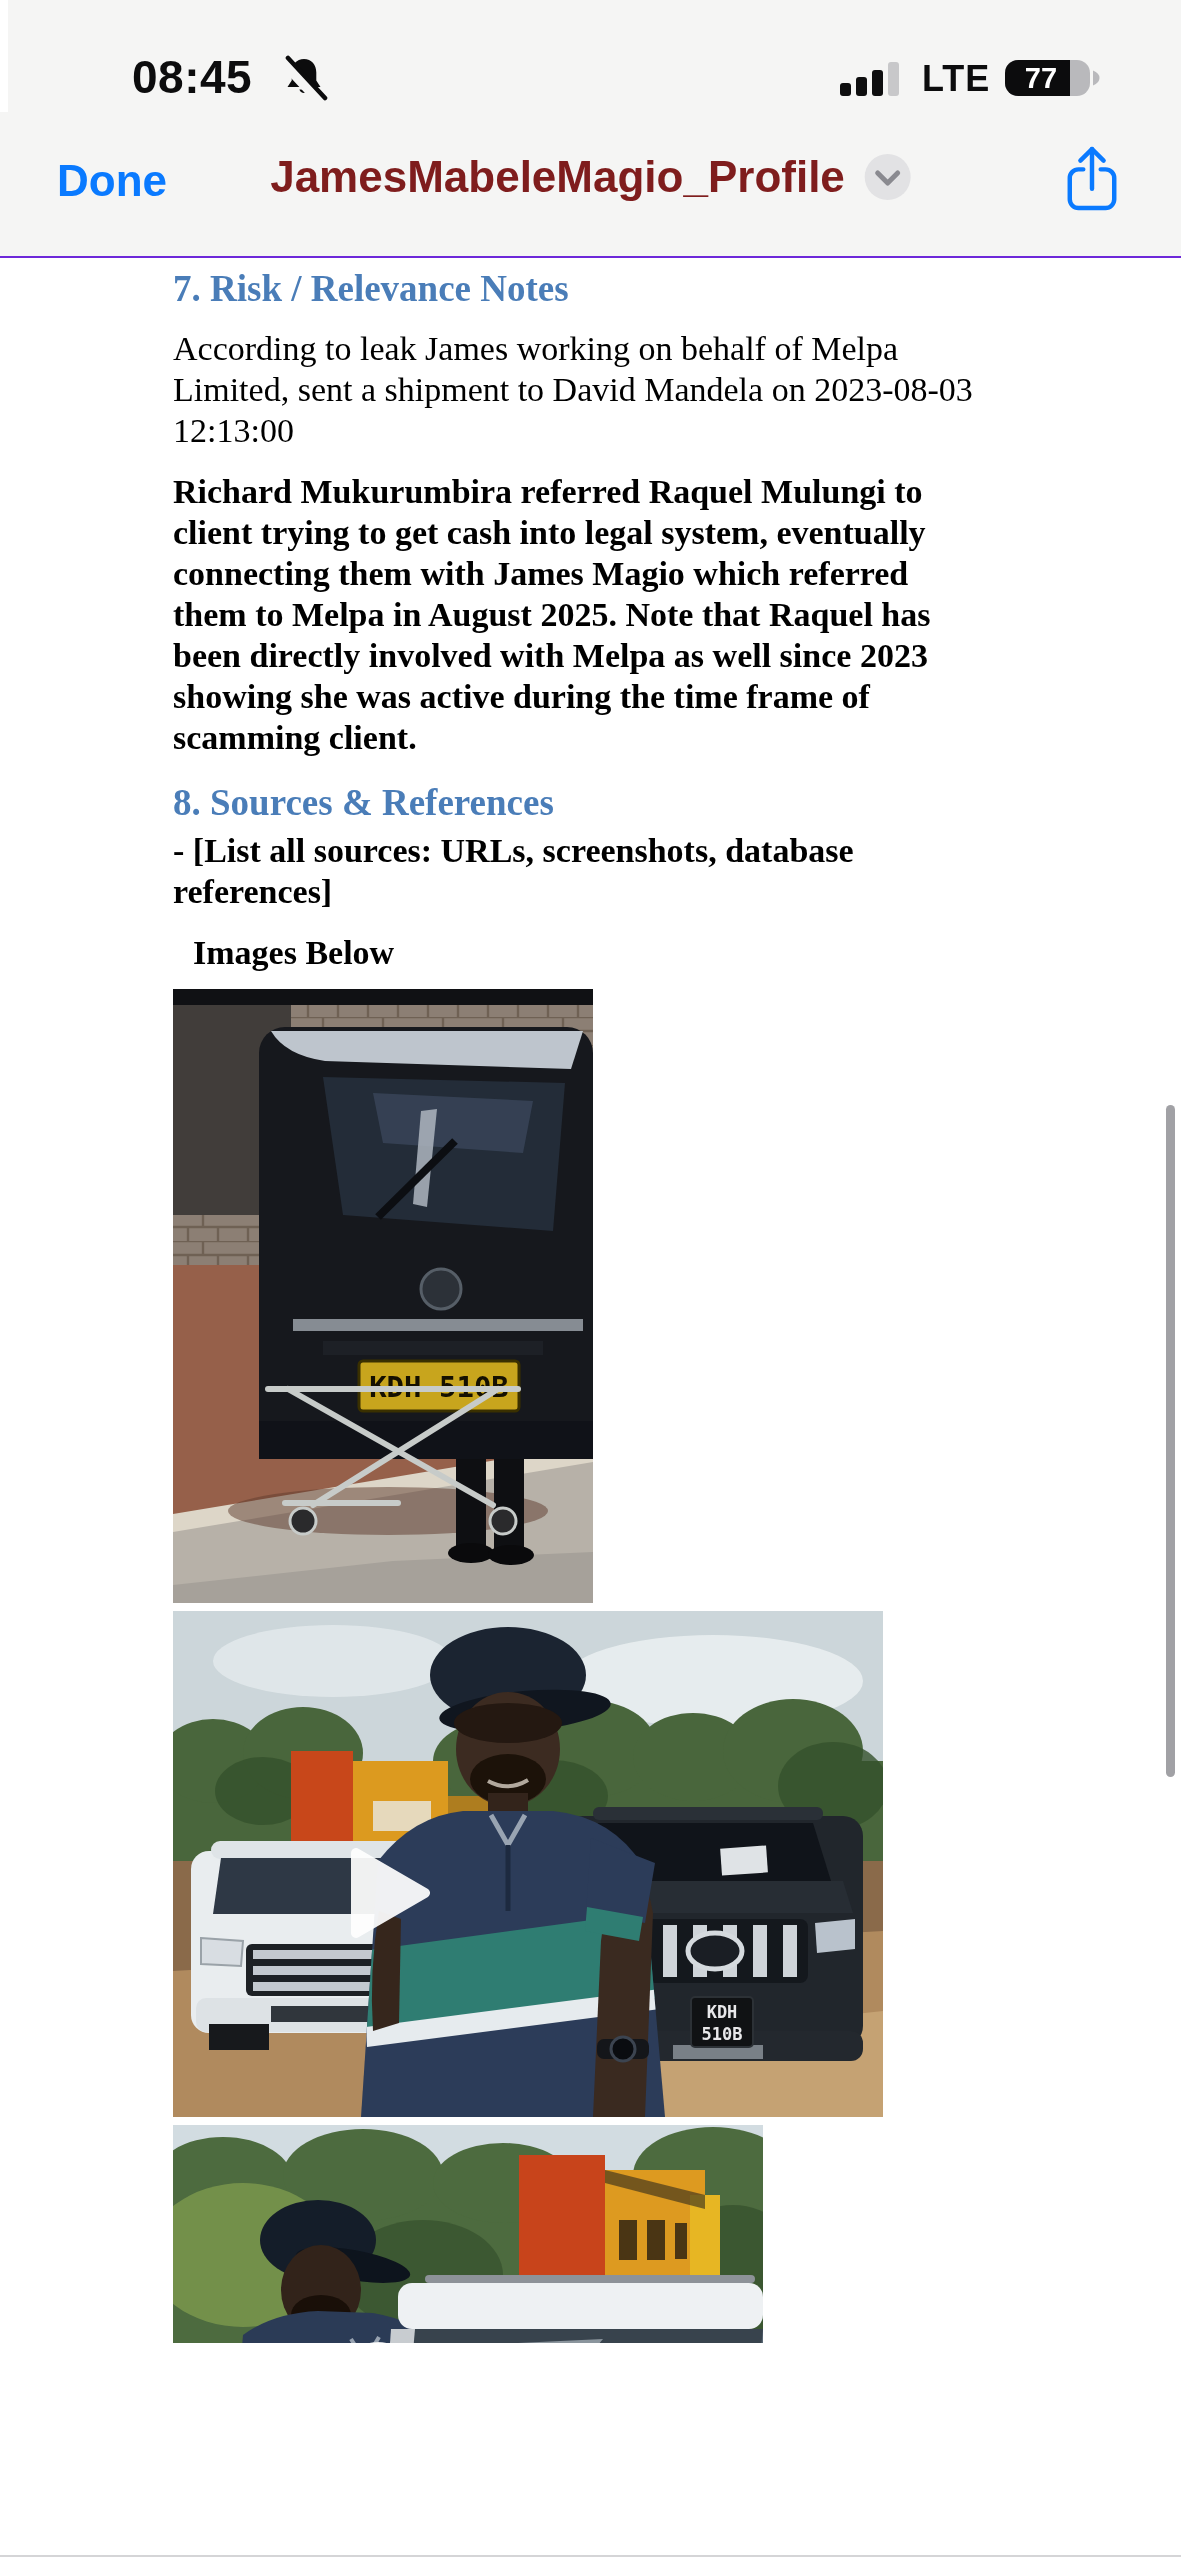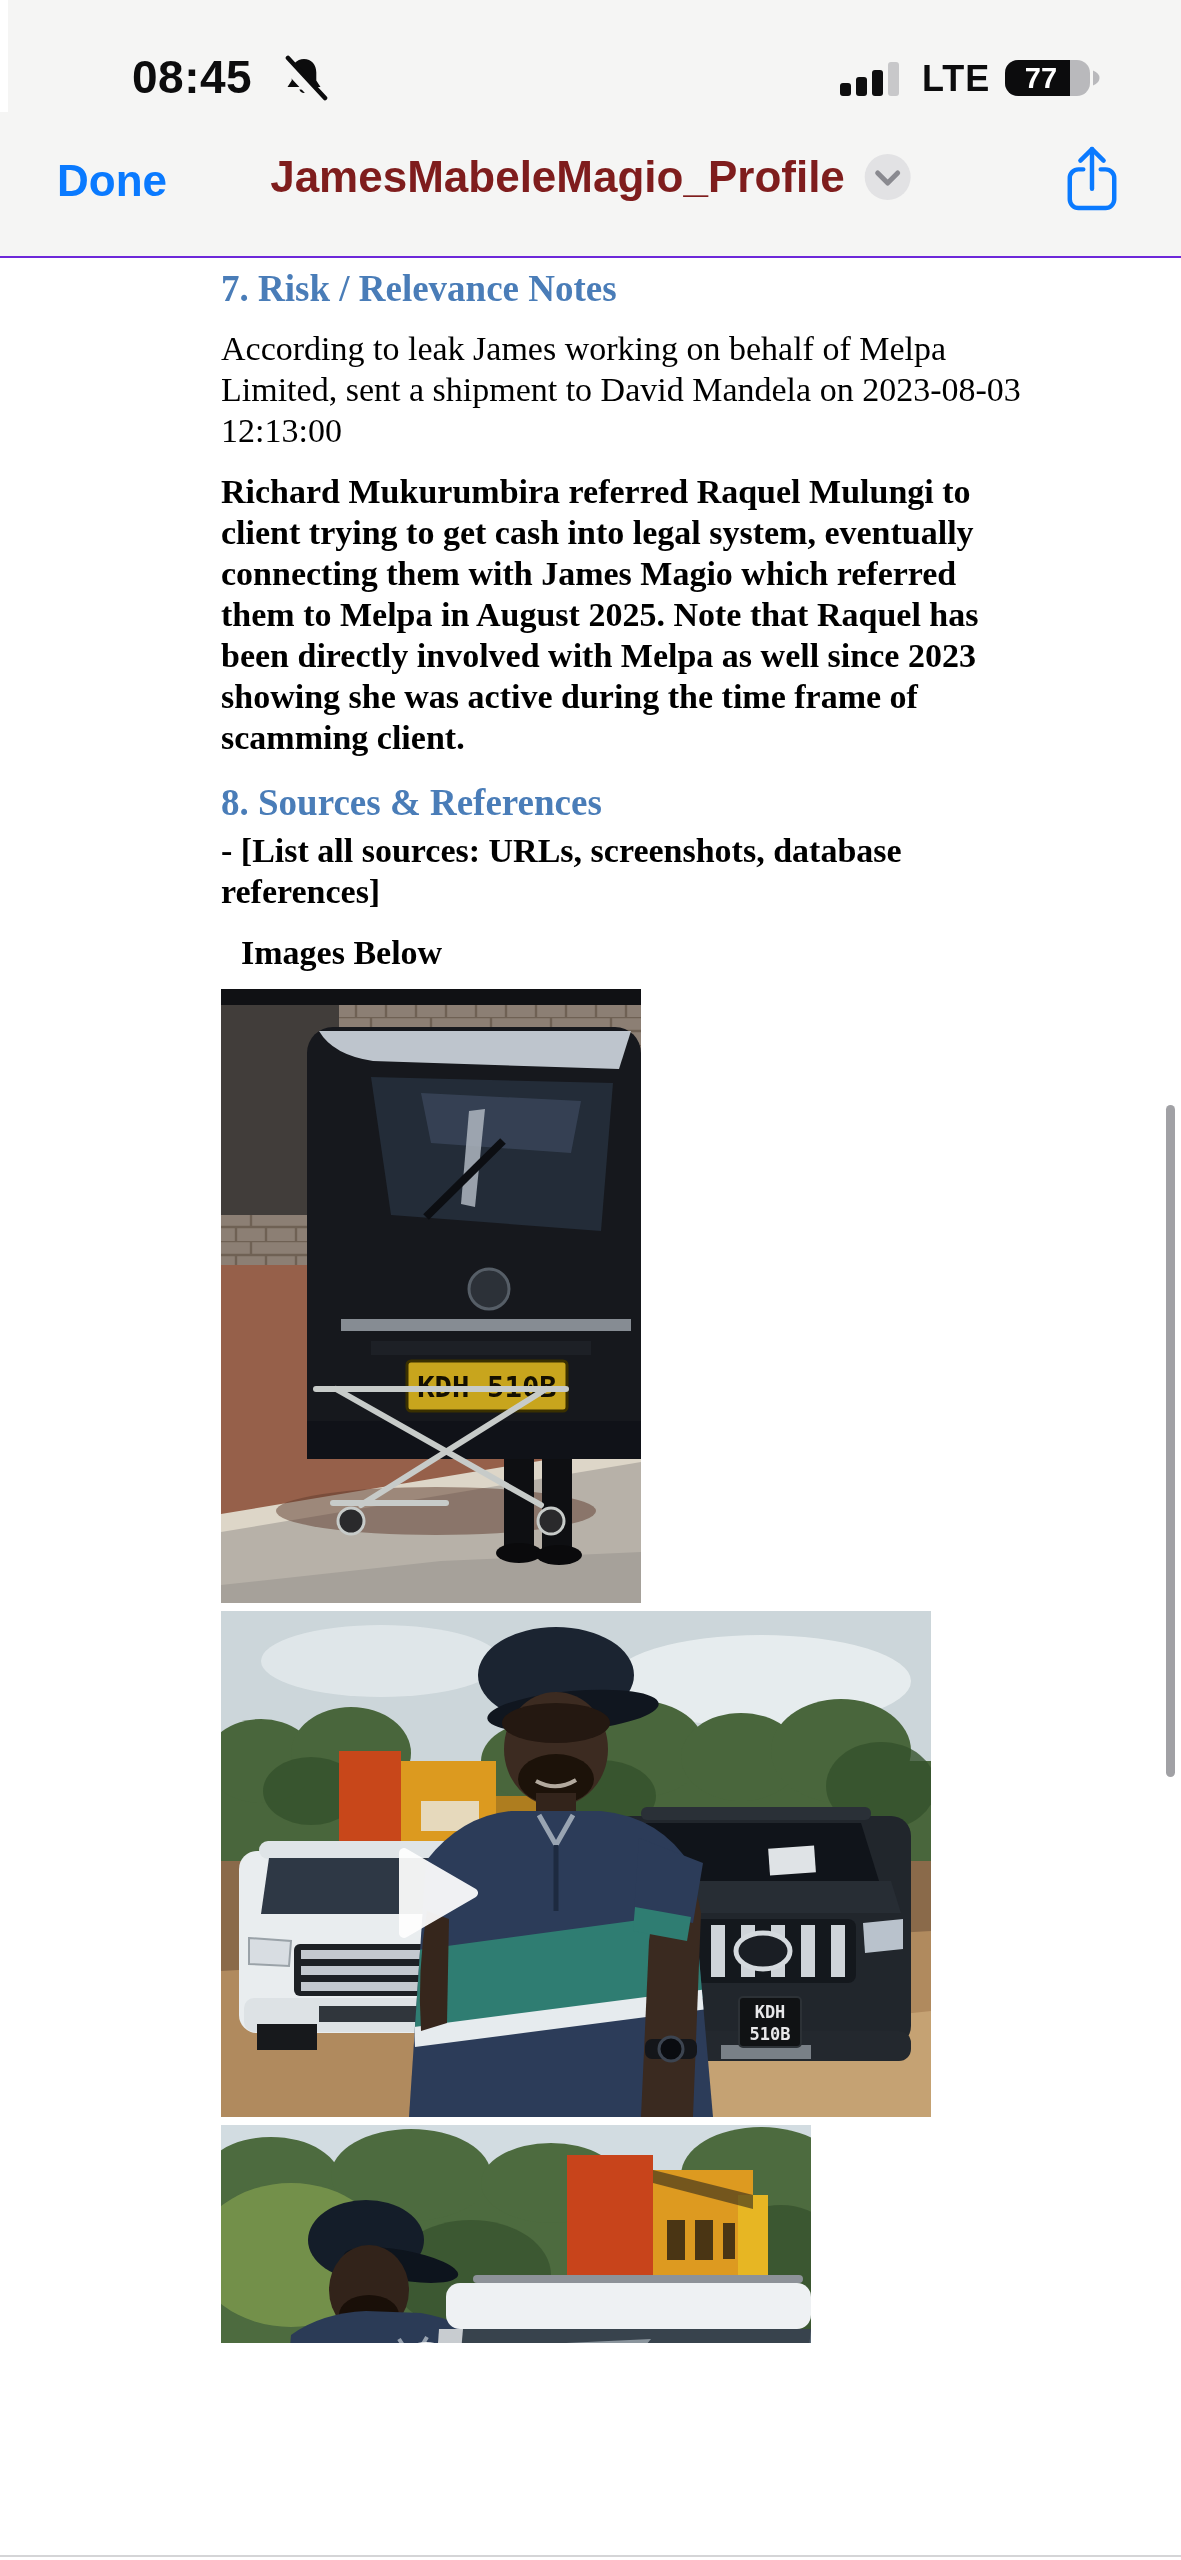--- a/index.html
+++ b/index.html
@@ -9,32 +9,32 @@
   
   .statusbar{position:absolute;top:0;left:8px;width:100%;height:112px;background:#f5f5f4;}
   .time{position:absolute;left:124px;top:50px;font-size:46px;font-weight:700;color:#0c0c0d;letter-spacing:.5px;}
   .bell{position:absolute;left:272px;top:54px;}
   .signal{position:absolute;left:832px;top:62px;}
   .lte{position:absolute;left:914px;top:58px;font-size:36px;font-weight:600;color:#0c0c0d;letter-spacing:1px;}
   .battery{position:absolute;left:996px;top:58px;}
 
   
   .navbar{position:absolute;top:112px;left:0;width:100%;height:144px;background:#f5f5f4;
-          border-bottom:2px solid #6d28d9;}
+          border-bottom:8px solid #6d28d9;}
   .done{position:absolute;left:57px;top:44px;font-size:44px;font-weight:600;color:#0a7aff;cursor:pointer;}
   .titlegroup{position:absolute;left:50%;top:40px;transform:translateX(-50%);
               display:flex;align-items:center;gap:20px;cursor:pointer;}
   .doctitle{font-size:44px;font-weight:700;color:#7f1d1d;white-space:nowrap;}
   .chev-circle{width:46px;height:46px;border-radius:50%;background:#e2e2e4;
                display:flex;align-items:center;justify-content:center;}
   .share{position:absolute;right:60px;top:30px;cursor:pointer;}
 
   
   .doc{position:absolute;top:258px;left:0;right:0;bottom:0;background:#ffffff;
-       padding:12px 86px 0 173px;font-family:"Liberation Serif",serif;color:#000;margin-left:48px;}
+       padding:12px 86px 0 173px;font-family:"Liberation Serif",serif;color:#000;}
   .h-blue{font-size:37px;line-height:38px;font-weight:700;color:#4a7db8;margin:0;}
   .h8{margin-top:26px;}
   .bold-lines{font-size:34px;line-height:41px;font-weight:700;white-space:pre-line;margin-top:10px;}
   .para{font-size:34px;line-height:41px;font-weight:400;white-space:pre-line;margin-top:20px;}
   .para-b{font-weight:700;}
   .b8{margin-top:8px;}
   .caption{font-size:34px;line-height:41px;font-weight:700;margin-top:20px;padding-left:20px;}
   .fig{margin:0;padding:0;line-height:0;}
   .fig1{margin-top:16px;}
   .fig2{margin-top:8px;}

